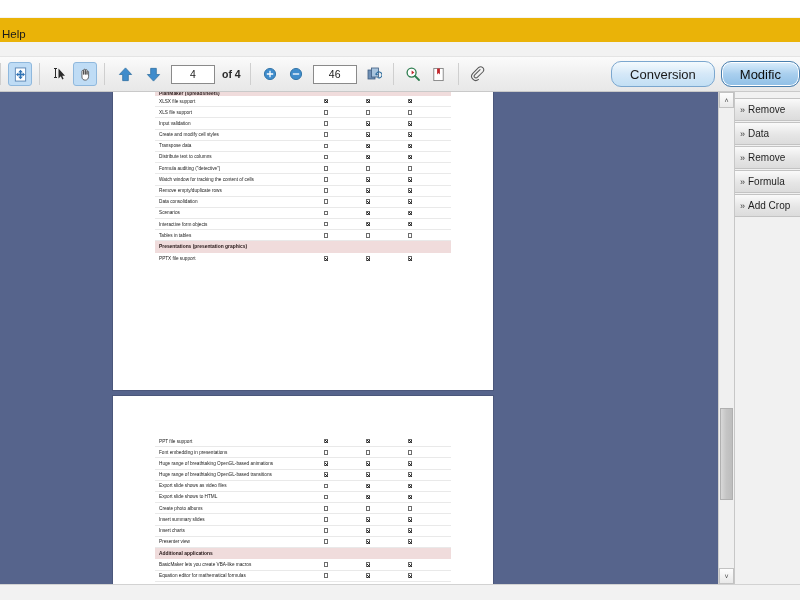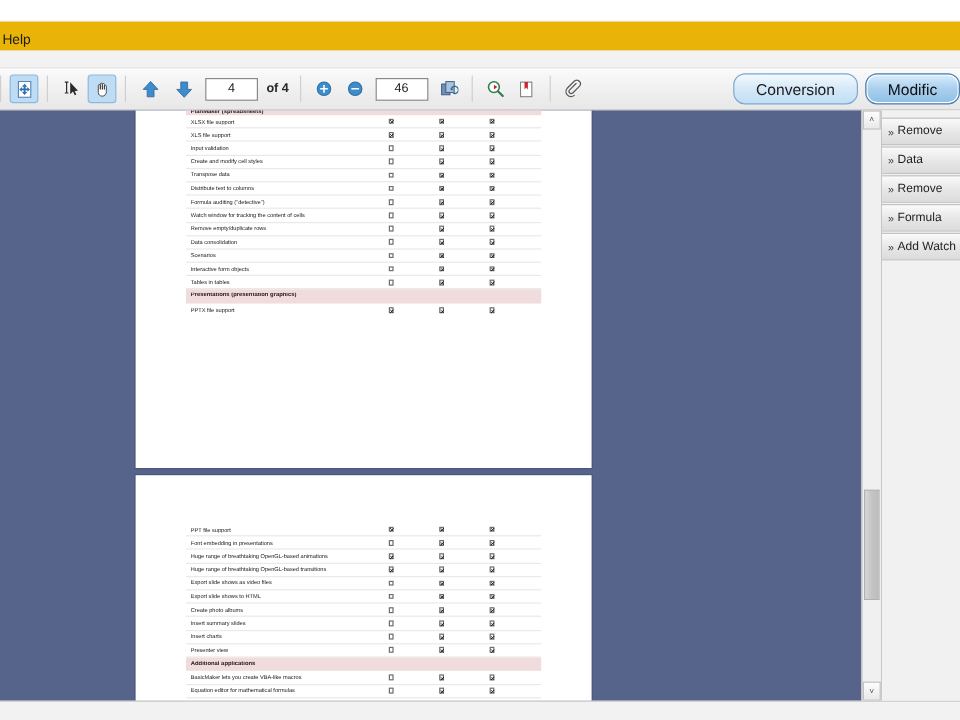--- a/index.html
+++ b/index.html
@@ -730,20 +730,20 @@
         <div class="acc-item">
           <span class="acc-chev">»</span>
           <span>Remove</span>
         </div>
         <div class="acc-item">
           <span class="acc-chev">»</span>
           <span>Formula</span>
         </div>
         <div class="acc-item">
           <span class="acc-chev">»</span>
-          <span>Add Watch</span>
+          <span>Add Crop</span>
         </div>
       </div>
   </div>
 
   <div class="statusbar"></div>
 
 </div>
 
 </body></html>

